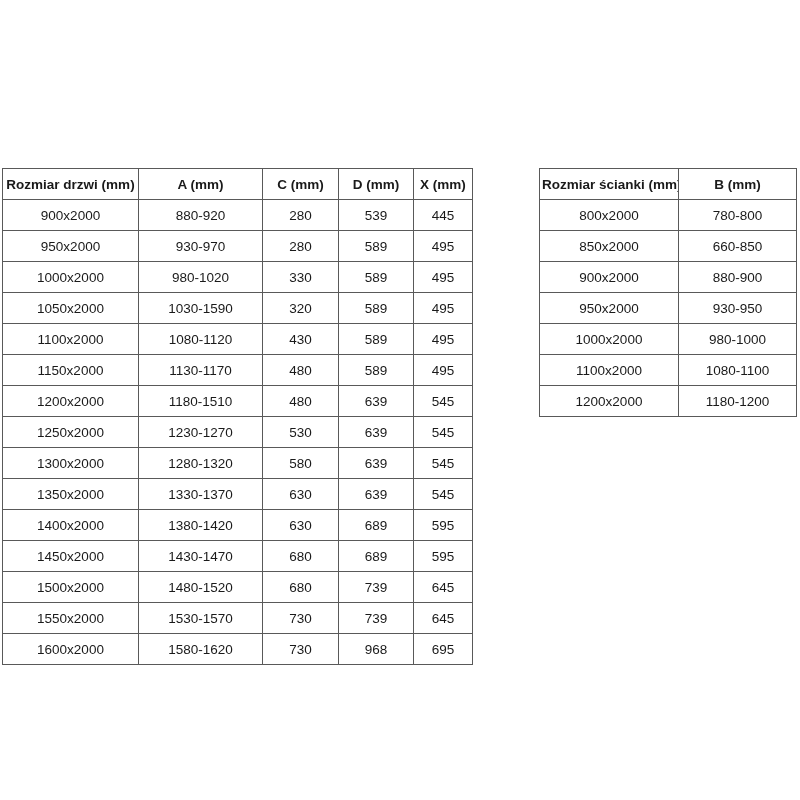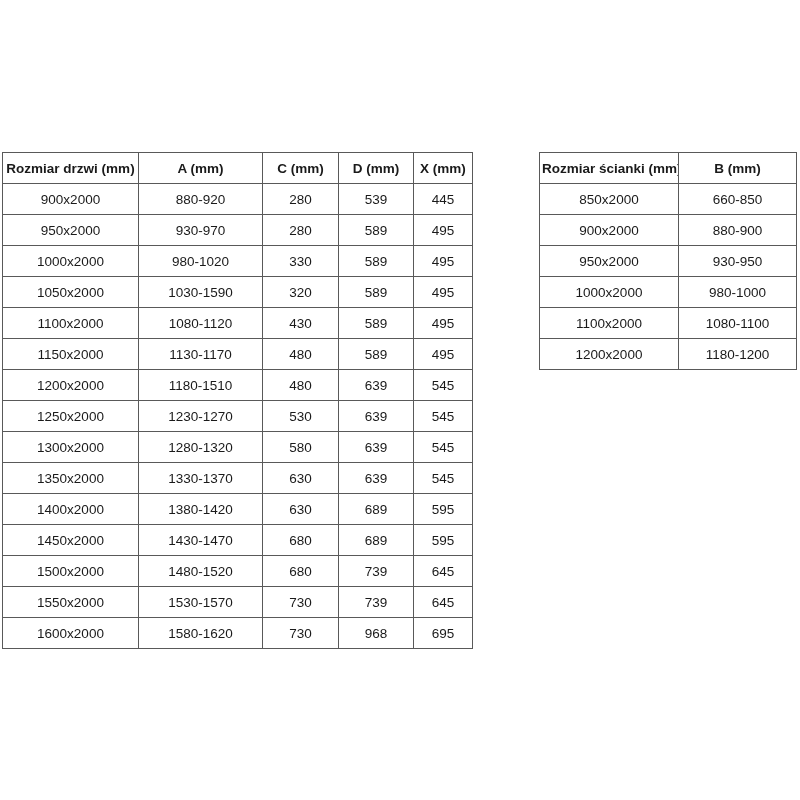--- a/index.html
+++ b/index.html
@@ -20,20 +20,21 @@
     width: 800px;
     height: 800px;
     background: var(--bg-color);
     overflow: hidden;
   }
   table.dim-table {
     position: absolute;
     border-collapse: collapse;
     table-layout: fixed;
     background: var(--bg-color);
+    margin-top: 16px;
   }
   table.dim-table th,
   table.dim-table td {
     border: 1px solid var(--border-color);
     text-align: center;
     vertical-align: middle;
     font-size: 13.5px;
     padding: 0 2px;
     height: 31px;
     white-space: nowrap;
@@ -190,20 +191,24 @@
       <col style="width:118px">
     </colgroup>
     <thead>
       <tr>
           <th>Rozmiar ścianki (mm)</th>
           <th>B (mm)</th>
         </tr>
     </thead>
     <tbody>
         <tr>
+          <td>800x2000</td>
+          <td>780-800</td>
+        </tr>
+        <tr>
           <td>850x2000</td>
           <td>660-850</td>
         </tr>
         <tr>
           <td>900x2000</td>
           <td>880-900</td>
         </tr>
         <tr>
           <td>950x2000</td>
           <td>930-950</td>

